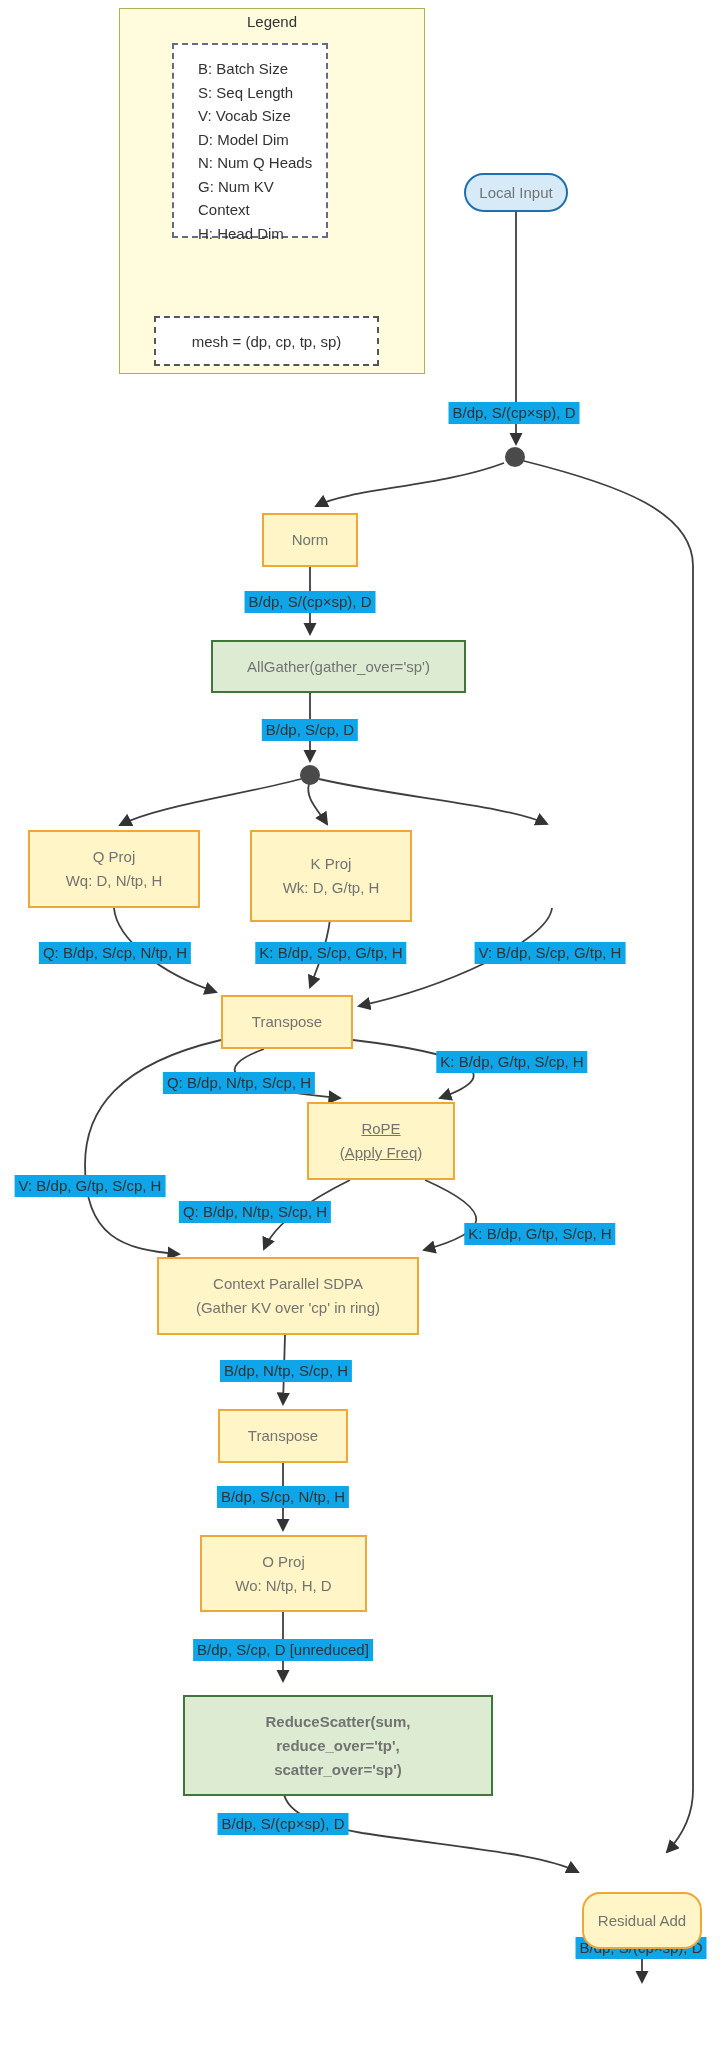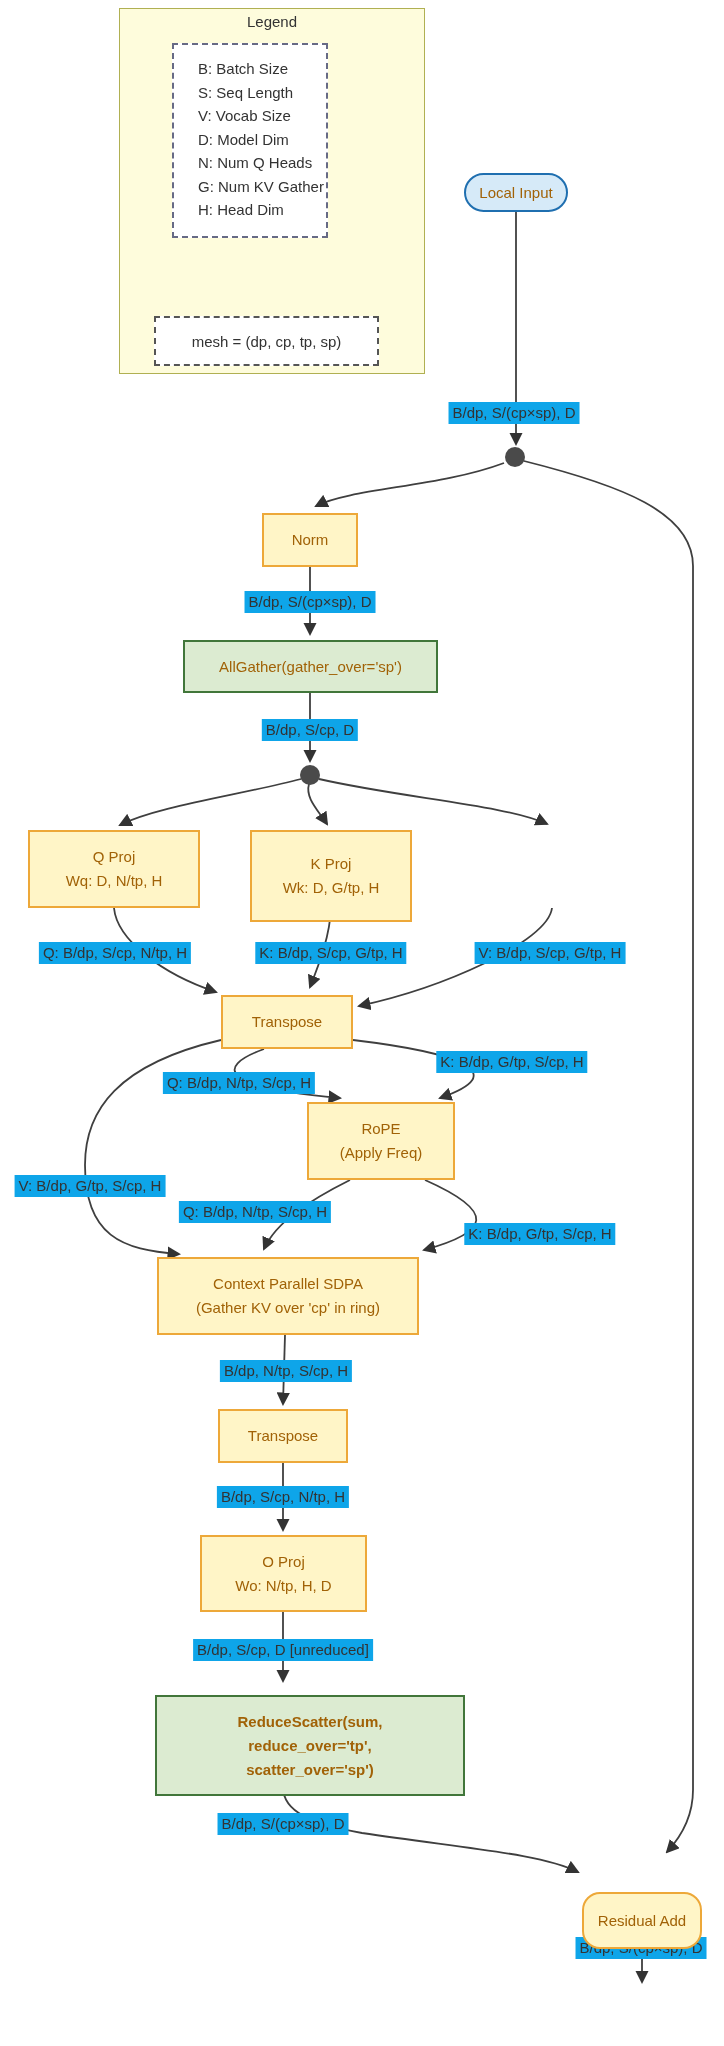--- a/index.html
+++ b/index.html
@@ -1,22 +1,22 @@
 <!DOCTYPE html>
 <html><head>
 <meta charset="utf-8">
 <style>
   html,body{margin:0;padding:0;background:#ffffff;}
   #canvas{position:relative;width:724px;height:2046px;background:#ffffff;
           font-family:"Liberation Sans","DejaVu Sans",sans-serif;color:#333;overflow:hidden;}
   svg.edges{position:absolute;left:0;top:0;z-index:1;}
   .node{position:absolute;z-index:3;display:flex;flex-direction:column;justify-content:center;
-        align-items:center;text-align:center;font-size:15px;line-height:24px;color:#a16207;box-sizing:border-box;}
+        align-items:center;text-align:center;font-size:15px;line-height:24px;color:#737373;box-sizing:border-box;}
   .yellow{background:#fff5c7;border:2px solid #eda839;}
-  .green{background:#dcebd1;border:2px solid #41763a;}
+  .green{background:#dcebd1;border:2px solid #41763a;margin-left:28px;}
   .stadium{background:#d6eaf8;border:2px solid #1f6fb0;border-radius:20px;}
   .rounded{border-radius:18px;border-width:2.5px;margin-top:36px;}
   .elabel{position:absolute;z-index:2;transform:translate(-50%,-50%);background:#0ea5e9;
           padding:1px 4px;font-size:15px;line-height:20px;color:#333;white-space:nowrap;}
   .legend-outer{position:absolute;left:119px;top:8px;width:306px;height:366px;background:#fefcdc;
           border:1px solid #b0b052;z-index:2;box-sizing:border-box;}
   .legend-title{position:absolute;top:4px;left:0;width:100%;text-align:center;font-size:15px;color:#333;}
   .legend-defs{position:absolute;left:52px;top:34px;width:156px;height:195px;background:#ffffff;
           border:2px dashed #676a85;box-sizing:border-box;padding:12px 0 0 24px;font-size:15px;line-height:23.5px;}
   .legend-mesh{position:absolute;left:34px;top:279px;width:225px;height:50px;background:#ffffff;
@@ -62,21 +62,21 @@
   </svg>
 
   <div class="legend-outer">
     <div class="legend-title">Legend</div>
     <div class="legend-defs">
       <div>B: Batch Size</div>
       <div>S: Seq Length</div>
       <div>V: Vocab Size</div>
       <div>D: Model Dim</div>
       <div>N: Num Q Heads</div>
-      <div>G: Num KV Gather</div>
+      <div>G: Num KV Context</div>
       <div>H: Head Dim</div>
     </div>
     <div class="legend-mesh">
       <span>mesh = (dp, cp, tp, sp)</span>
     </div>
   </div>
 
   <div class="node stadium" style="left:464px;top:173px;width:104px;height:39px;">
     <span>Local Input</span>
   </div>
@@ -97,21 +97,21 @@
   <div class="node yellow" style="left:250px;top:830px;width:162px;height:92px;">
     <span>K Proj</span>
     <span>Wk: D, G/tp, H</span>
   </div>
 
 
   <div class="node yellow" style="left:221px;top:995px;width:132px;height:54px;">
     <span>Transpose</span>
   </div>
 
-  <div class="node yellow" style="left:307px;top:1102px;width:148px;height:78px;">
+  <div class="node yellow" style="left:307px;top:1102px;width:148px;height:78px;text-decoration:underline;">
     <span>RoPE</span>
     <span>(Apply Freq)</span>
   </div>
 
   <div class="node yellow" style="left:157px;top:1257px;width:262px;height:78px;">
     <span>Context Parallel SDPA</span>
     <span>(Gather KV over 'cp' in ring)</span>
   </div>
 
   <div class="node yellow" style="left:218px;top:1409px;width:130px;height:54px;">

